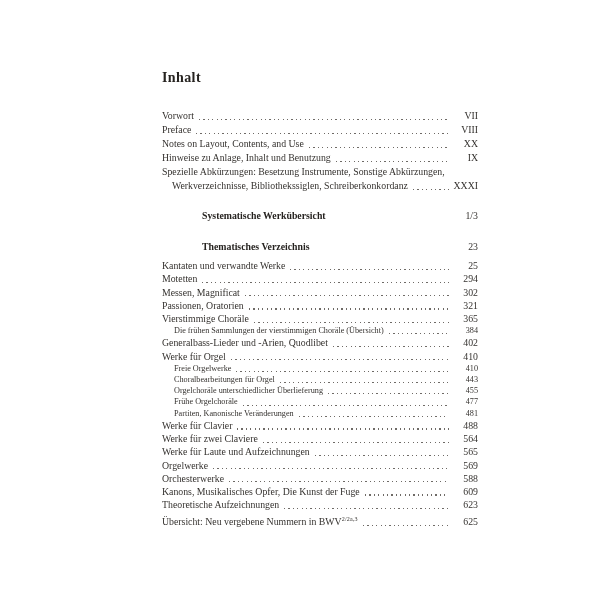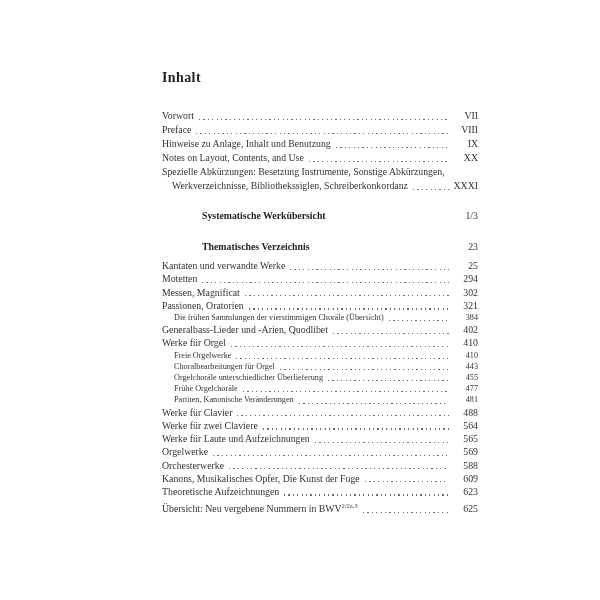--- a/index.html
+++ b/index.html
@@ -65,28 +65,28 @@
           <span class="lbl">Vorwort</span>
           <span class="leader"></span>
           <span class="pg">VII</span>
         </div>
         <div class="row">
           <span class="lbl">Preface</span>
           <span class="leader"></span>
           <span class="pg">VIII</span>
         </div>
         <div class="row">
+          <span class="lbl">Notes on Layout, Contents, and Use</span>
+          <span class="leader"></span>
+          <span class="pg">XX</span>
+        </div>
+        <div class="row">
           <span class="lbl">Hinweise zu Anlage, Inhalt und Benutzung</span>
           <span class="leader"></span>
           <span class="pg">IX</span>
-        </div>
-        <div class="row">
-          <span class="lbl">Notes on Layout, Contents, and Use</span>
-          <span class="leader"></span>
-          <span class="pg">XX</span>
         </div>
         <div class="row no-dots">
           <span class="lbl">Spezielle Abkürzungen: Besetzung Instrumente, Sonstige Abkürzungen,</span>
           <span class="leader"></span>
 
         </div>
         <div class="row indent">
           <span class="lbl">Werkverzeichnisse, Bibliothekssiglen, Schreiberkonkordanz</span>
           <span class="leader"></span>
           <span class="pg">XXXI</span>
@@ -120,20 +120,25 @@
         <div class="row">
           <span class="lbl"><span>Messen, Magnificat</span></span>
           <span class="leader"></span>
           <span class="pg">302</span>
         </div>
         <div class="row">
           <span class="lbl"><span>Passionen, Oratorien</span></span>
           <span class="leader"></span>
           <span class="pg">321</span>
         </div>
+        <div class="row">
+          <span class="lbl"><span>Vierstimmige Choräle</span></span>
+          <span class="leader"></span>
+          <span class="pg">365</span>
+        </div>
         <div class="row sub">
           <span class="lbl"><span>Die frühen Sammlungen der vierstimmigen Choräle (Übersicht)</span></span>
           <span class="leader"></span>
           <span class="pg">384</span>
         </div>
         <div class="row">
           <span class="lbl"><span>Generalbass-Lieder und -Arien, Quodlibet</span></span>
           <span class="leader"></span>
           <span class="pg">402</span>
         </div>

